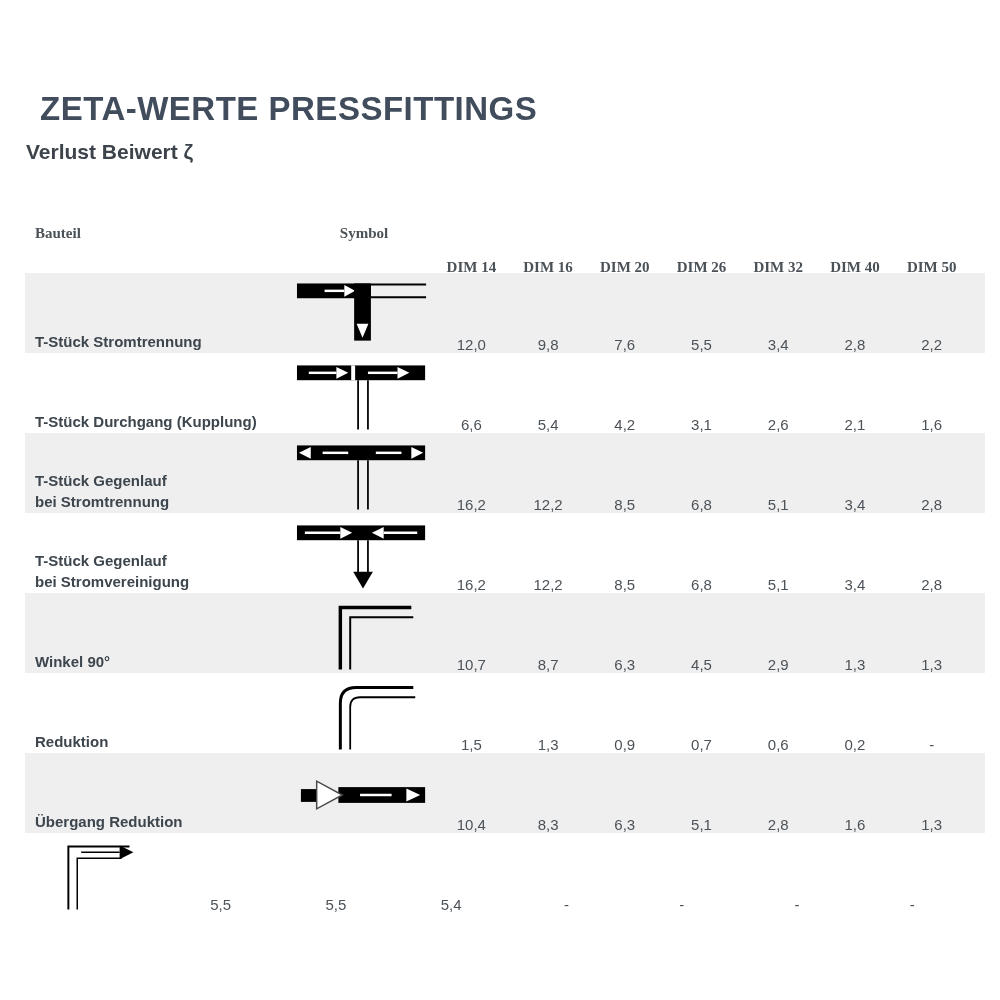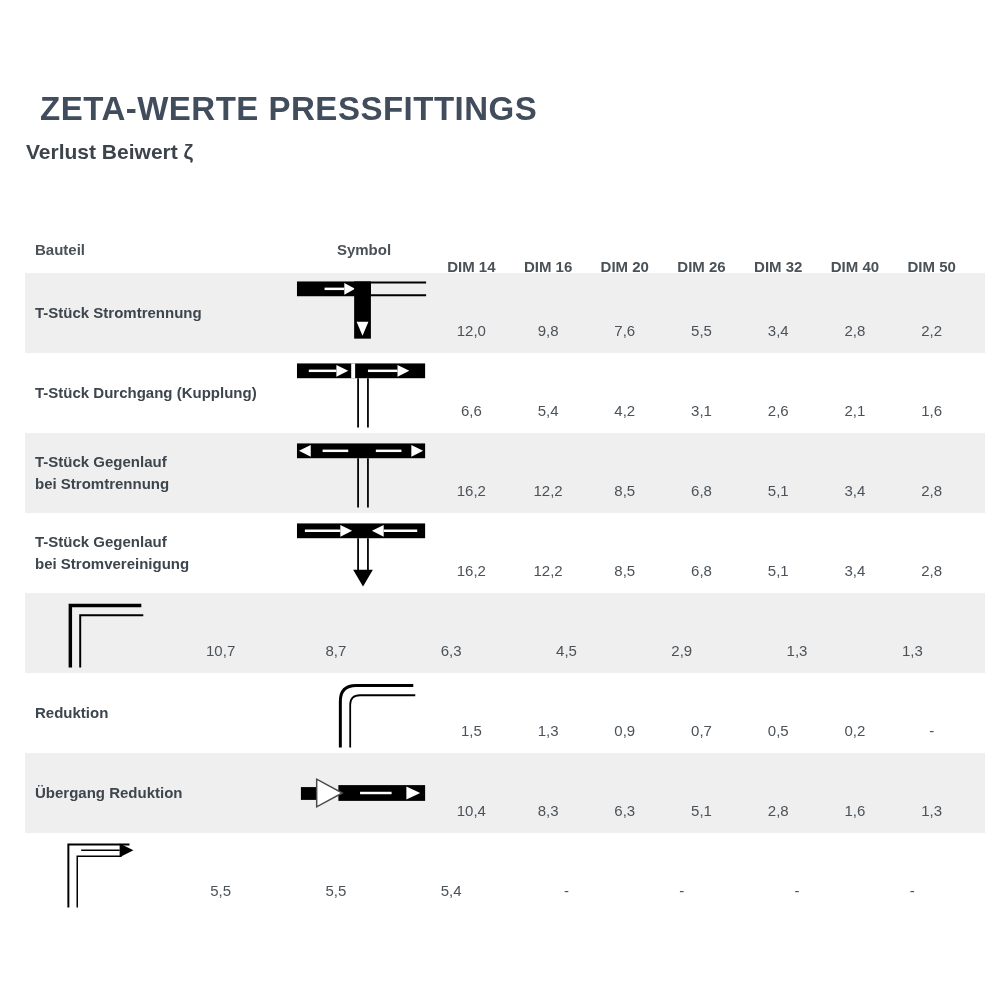--- a/index.html
+++ b/index.html
@@ -7,22 +7,22 @@
               font-family:"Liberation Sans", sans-serif; }
   .page { position:relative; width:1000px; height:1000px; overflow:hidden; }
 
   .title { position:absolute; left:40px; top:90px;
            font-size:33px; font-weight:bold; color:#414d5c; letter-spacing:0.5px; }
   .subtitle { position:absolute; left:26px; top:140px;
               font-size:21px; font-weight:bold; color:#3c434a; }
 
   .table { position:absolute; left:25px; top:225px; width:960px; }
 
-  .hrow { display:flex; align-items:center; height:48px; padding-right:15px; }
-  .row  { display:flex; align-items:center; height:80px; padding-right:15px; }
+  .hrow { display:flex; align-items:flex-start; height:48px; padding-right:15px;font-family:Liberation Serif, serif; }
+  .row  { display:flex; align-items:flex-end; height:80px; padding-right:15px; }
   .row.alt { background:#efefef; }
 
   .c-bauteil { width:270px; padding-left:10px; }
   .c-symbol  { width:138px; display:flex; justify-content:center; align-items:center; }
   .c-dims    { flex:1; display:flex;margin-top:34px; }
   .c-dim     { flex:1; text-align:center; }
 
   .hdr   { font-size:15px; font-weight:bold; color:#4a5157; }
   .label { font-size:15px; font-weight:bold; color:#3d454d;
            white-space:pre-line; line-height:1.45; }
@@ -148,20 +148,21 @@
         <div class="c-dim val">12,2</div>
         <div class="c-dim val">8,5</div>
         <div class="c-dim val">6,8</div>
         <div class="c-dim val">5,1</div>
         <div class="c-dim val">3,4</div>
         <div class="c-dim val">2,8</div>
       </div>
     </div>
 
     <div class="row alt">
+      <div class="c-bauteil"><span class="label">Winkel 90°</span></div>
       <div class="c-symbol">
         <svg class="sym" width="140" height="76" viewBox="0 0 140 76">
           <polyline points="46,73 46,10 118,10" fill="none" stroke="#000" stroke-width="3.5"></polyline>
           <polyline points="56,73 56,20 120,20" fill="none" stroke="#000" stroke-width="2"></polyline>
         </svg>
       </div>
       <div class="c-dims">
         <div class="c-dim val">10,7</div>
         <div class="c-dim val">8,7</div>
         <div class="c-dim val">6,3</div>
@@ -178,21 +179,21 @@
         <svg class="sym" width="140" height="76" viewBox="0 0 140 76">
           <path d="M 46,73 L 46,26 Q 46,10 62,10 L 120,10" fill="none" stroke="#000" stroke-width="3"></path>
           <path d="M 56,73 L 56,30 Q 56,20 66,20 L 122,20" fill="none" stroke="#000" stroke-width="1.8"></path>
         </svg>
       </div>
       <div class="c-dims">
         <div class="c-dim val">1,5</div>
         <div class="c-dim val">1,3</div>
         <div class="c-dim val">0,9</div>
         <div class="c-dim val">0,7</div>
-        <div class="c-dim val">0,5</div>
+        <div class="c-dim val">0,6</div>
         <div class="c-dim val">0,2</div>
         <div class="c-dim val">-</div>
       </div>
     </div>
 
     <div class="row alt">
       <div class="c-bauteil"><span class="label">Übergang Reduktion</span></div>
       <div class="c-symbol">
         <svg class="sym" width="140" height="76" viewBox="0 0 140 76">
           <rect x="6" y="32" width="16" height="13" fill="#000"></rect>

